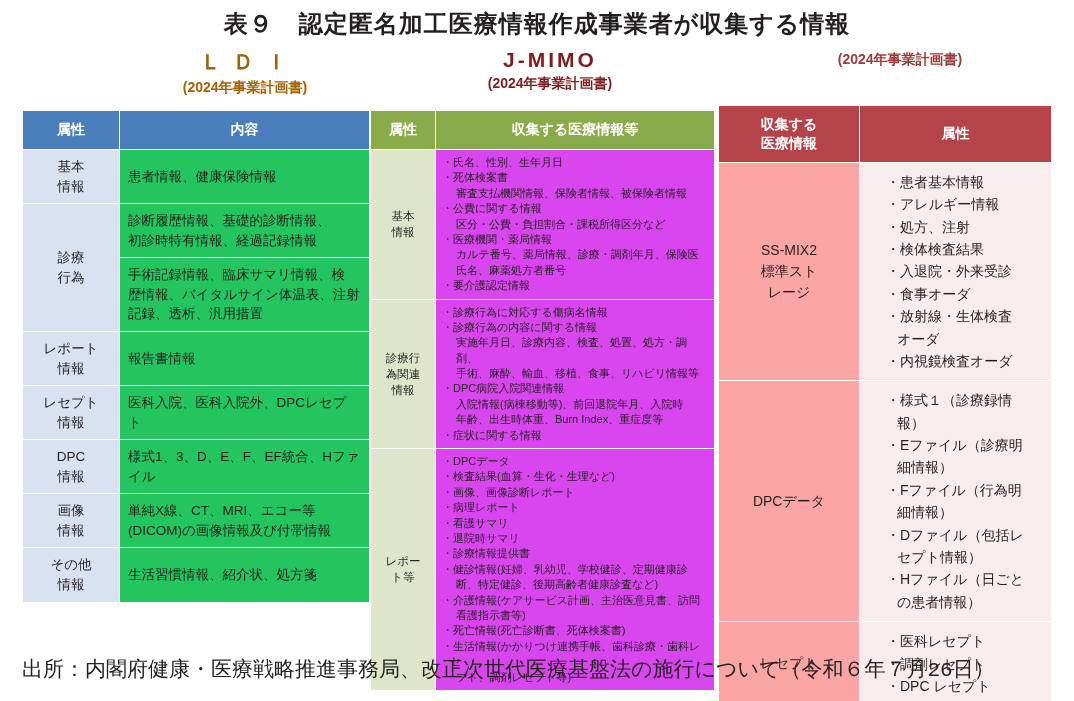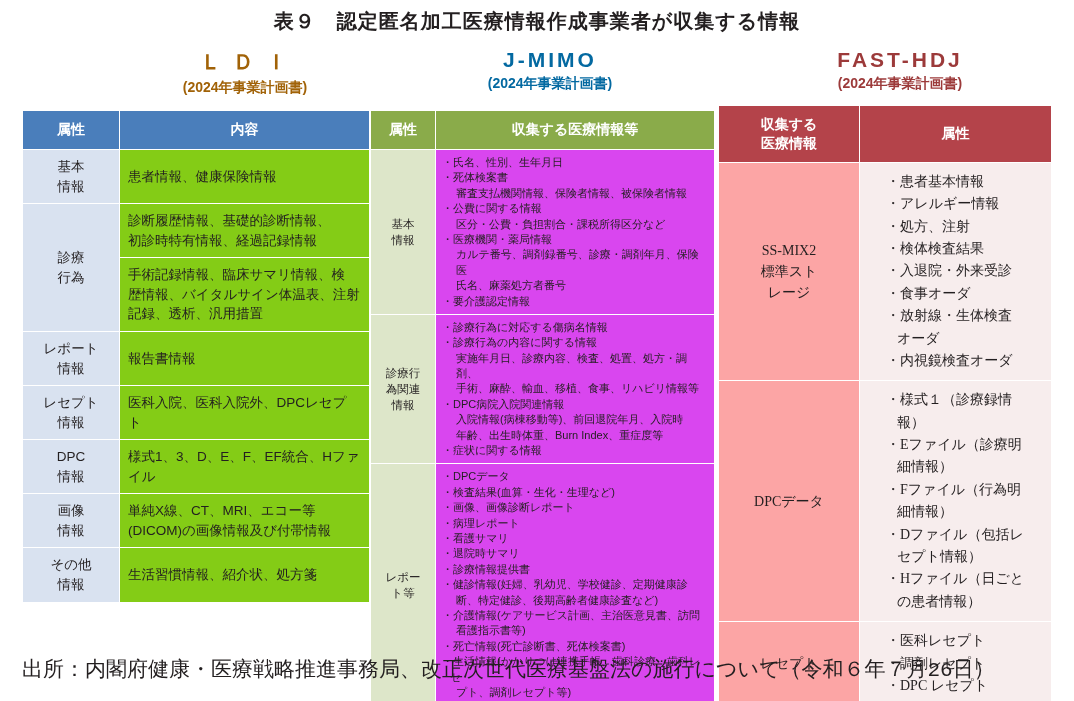--- a/index.html
+++ b/index.html
@@ -6,21 +6,21 @@
   body{
     width:1074px;height:701px;
     background:#ffffff;
     font-family:"Liberation Sans","DejaVu Sans",sans-serif;
     color:#231f20;
     position:relative;
     overflow:hidden;
   }
   .title{
     position:absolute;left:0;top:8px;width:1074px;
-    text-align:center;font-size:20px;font-weight:bold;letter-spacing:1px;
+    text-align:center;font-size:24px;font-weight:bold;letter-spacing:1px;
   }
   .colhead{
     position:absolute;text-align:center;font-weight:bold;
   }
   .colhead .name{font-size:21px;letter-spacing:3px;}
   .colhead .sub{font-size:14px;margin-top:3px;}
   
   table{border-collapse:collapse;position:absolute;}
   td,th{vertical-align:middle;}
   
@@ -29,23 +29,23 @@
   #tbl-ldi th{
     background:#4a7ebb;color:#ffffff;border:1px solid #ffffff;
     font-size:14px;font-weight:bold;padding:10px 2px;
   }
   #tbl-ldi td{
     border:1px solid #ffffff;font-size:13.5px;padding:7px 8px;line-height:1.45;
   }
   #tbl-ldi td.attr{
     background:#d9e2f0;text-align:center;width:80px;font-weight:normal;
   }
-  #tbl-ldi td.val{background:#84cc16;}
-  
-  #jmimo-head{color:#0369a1;left:385px;top:48px;width:330px;}
+  #tbl-ldi td.val{background:#22c55e;}
+  
+  #jmimo-head{color:#7f1d1d;left:385px;top:48px;width:330px;}
   #tbl-jmimo{left:370px;top:110px;width:345px;}
   #tbl-jmimo th{
     background:#8aab4a;color:#ffffff;border:1px solid #ffffff;
     font-size:14px;font-weight:bold;padding:10px 2px;
   }
   #tbl-jmimo td{
     border:1px solid #ffffff;font-size:11px;padding:5px 6px;line-height:1.4;
   }
   #tbl-jmimo td.attr{
     background:#dde6c9;text-align:center;width:52px;font-size:11.5px;
@@ -55,21 +55,21 @@
   #tbl-jmimo td.val li{padding-left:8px;text-indent:-8px;}
   #tbl-jmimo td.val li.sub{padding-left:14px;text-indent:0;}
   
   #fast-head{color:#9c3a3a;left:750px;top:48px;width:300px;}
   #tbl-fast{left:718px;top:105px;width:334px;}
   #tbl-fast th{
     background:#b4434a;color:#ffffff;border:1px solid #ffffff;
     font-size:14px;font-weight:bold;padding:9px 2px;line-height:1.35;
   }
   #tbl-fast td{
-    border:1px solid #ffffff;font-size:14px;padding:8px 26px;line-height:1.6;font-family:Liberation Serif, serif;
+    border:1px solid #ffffff;font-size:14px;padding:8px 26px;line-height:1.6;
   }
   #tbl-fast td.attr{
     background:#fca5a5;text-align:center;width:88px;font-size:14px;line-height:1.5;
   }
   #tbl-fast td.val{background:#f7eded;}
   #tbl-fast td.val ul{margin:0;padding:0;list-style:none;}
   #tbl-fast td.val li{padding-left:11px;text-indent:-11px;}
   .source{
     position:absolute;left:22px;top:655px;font-size:21px;
     font-family:Liberation Mono, monospace;
@@ -143,21 +143,21 @@
       <tr>
         <td class="attr">基本<br>情報</td>
         <td class="val">
           <ul>
             <li>・氏名、性別、生年月日</li>
             <li>・死体検案書</li>
             <li class="sub">審査支払機関情報、保険者情報、被保険者情報</li>
             <li>・公費に関する情報</li>
             <li class="sub">区分・公費・負担割合・課税所得区分など</li>
             <li>・医療機関・薬局情報</li>
-            <li class="sub">カルテ番号、調剤録番号、診療・調剤年月、保険医</li>
+            <li class="sub">カルテ番号、薬局情報、診療・調剤年月、保険医</li>
             <li class="sub">氏名、麻薬処方者番号</li>
             <li>・要介護認定情報</li>
           </ul>
         </td>
       </tr>
       <tr>
         <td class="attr">診療行<br>為関連<br>情報</td>
         <td class="val">
           <ul>
             <li>・診療行為に対応する傷病名情報</li>
@@ -189,21 +189,20 @@
             <li>・死亡情報(死亡診断書、死体検案書)</li>
             <li>・生活情報(かかりつけ連携手帳、歯科診療・歯科レセ</li>
             <li class="sub">プト、調剤レセプト等)</li>
           </ul>
         </td>
       </tr>
     </tbody>
 </table>
 
 <div class="colhead" id="fast-head">
-  <div class="name">FAST-HDJ</div>
   <div class="sub">(2024年事業計画書)</div>
 </div>
 
 <table id="tbl-fast">
   <thead>
     <tr>
       <th style="width:88px" id="fast-h0">収集する<br>医療情報</th>
       <th id="fast-h1">属性</th>
     </tr>
   </thead>

